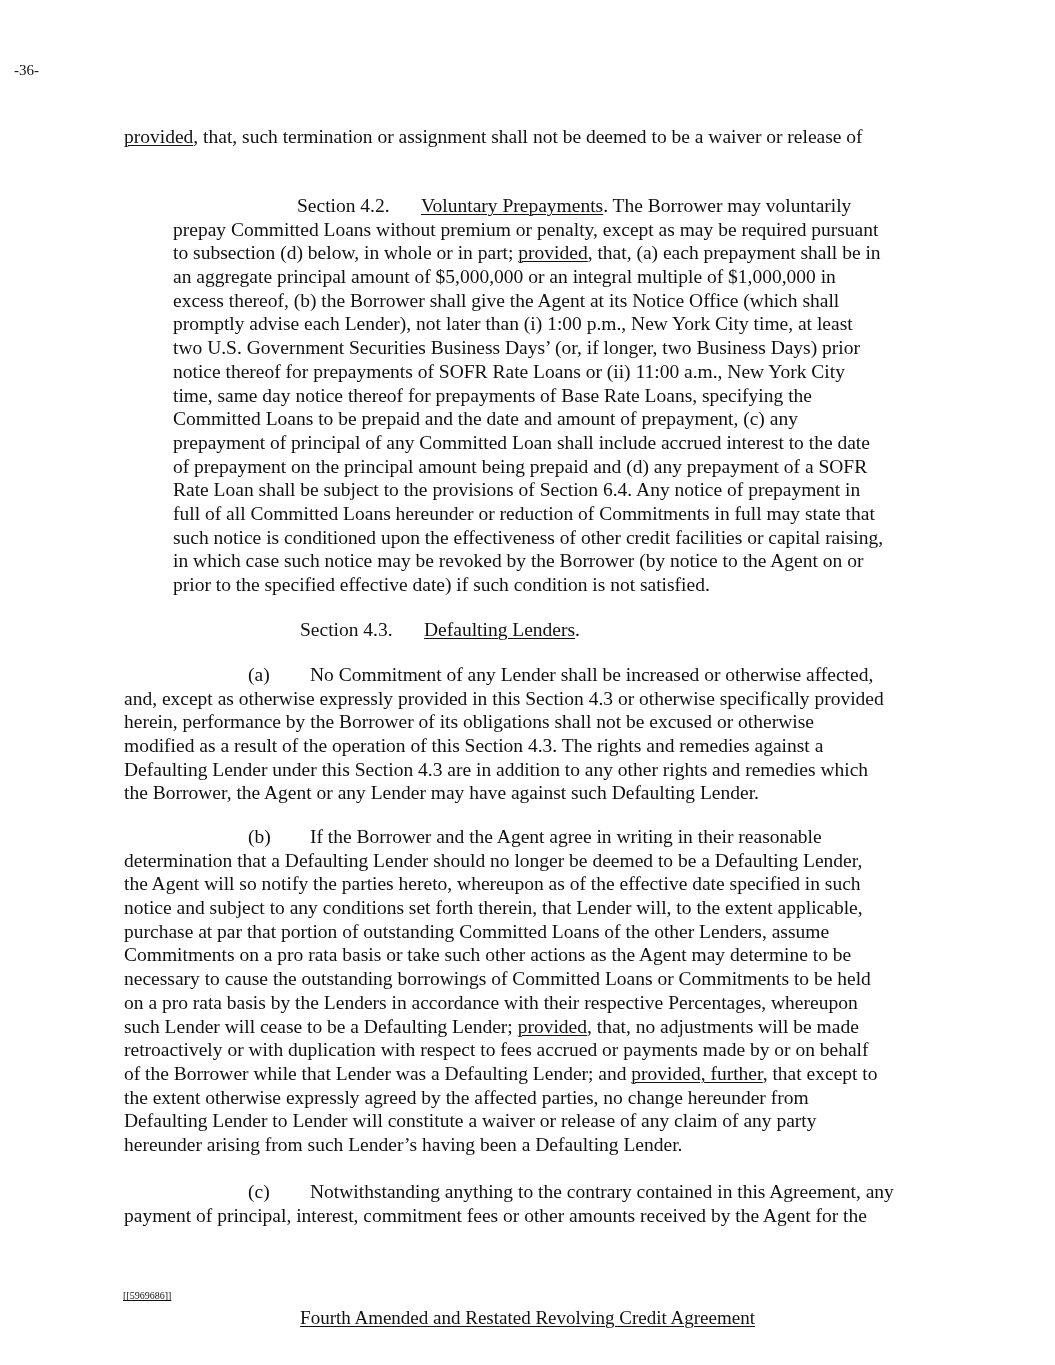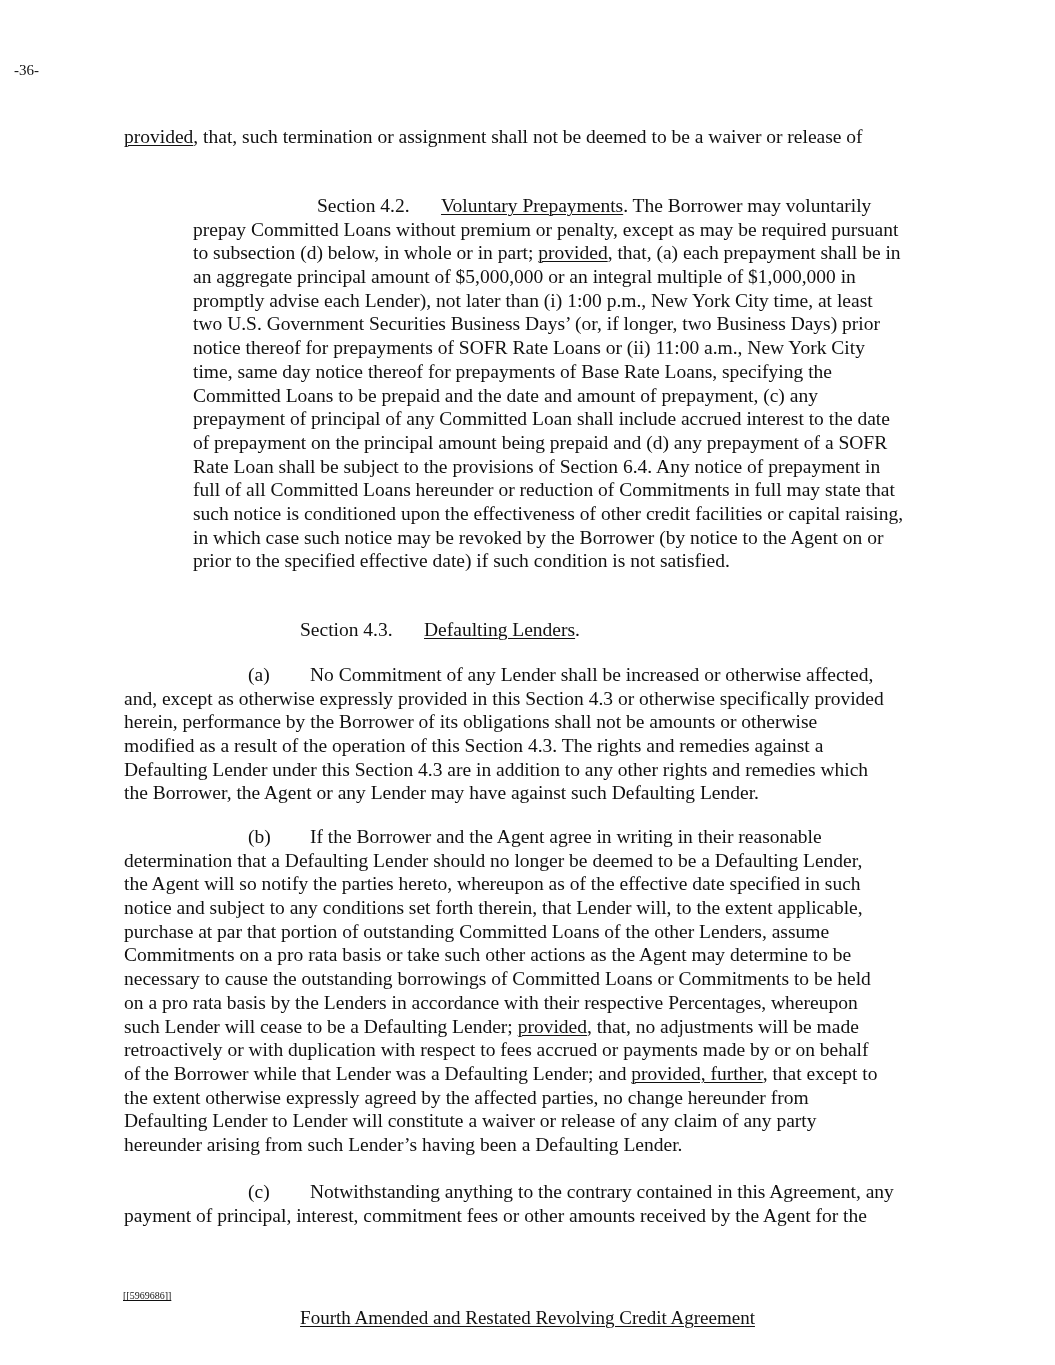--- a/index.html
+++ b/index.html
@@ -8,21 +8,21 @@
     font-family: "Liberation Serif", serif; color: #111111;
   }
   .page-number {
     position: absolute; top: 62px; left: 14px; width: 1055px; text-align: left;
     font-size: 15px;
   }
   .block { position: absolute; font-size: 19.5px; line-height: 23.7px; white-space: nowrap; }
   .line { display: block; height: 23.7px; }
   .u { text-decoration: underline; text-underline-offset: 2px; text-decoration-thickness: 1px; }
   .full { left: 124px; }
-  .indent { left: 193px; font-family: Liberation Serif, serif; }
+  .indent { left: 173px; font-family: Liberation Serif, serif; }
   .footer-title {
     position: absolute; top: 1307px; left: 0; width: 1055px; text-align: center;
     font-size: 19px; text-decoration: underline; text-underline-offset: 2px; text-decoration-thickness: 1px;
   }
   .doc-id {
     position: absolute; top: 1290px; left: 123px; font-size: 10px;
     text-decoration: underline; text-decoration-thickness: 1px;
   }
   .tab-sec { display: inline-block; }
 </style>
@@ -35,20 +35,21 @@
   <span class="line"><span class="u">provided</span><span>, that, such termination or assignment shall not be deemed to be a waiver or release of</span></span>
 </div>
 
 <div class="block indent" style="top:194px;">
   <span class="line">
     <span style="display:inline-block; width:124px;"></span><span class="tab-sec" style="width:124px;">Section 4.2.</span><span class="u">Voluntary Prepayments</span><span>.  The Borrower may voluntarily</span>
   </span>
   <span class="line">prepay Committed Loans without premium or penalty, except as may be required pursuant</span>
   <span class="line"><span>to subsection (d) below, in whole or in part; </span><span class="u">provided</span><span>, that, (a) each prepayment shall be in</span></span>
   <span class="line">an aggregate principal amount of $5,000,000 or an integral multiple of $1,000,000 in</span>
+  <span class="line">excess thereof, (b) the Borrower shall give the Agent at its Notice Office (which shall</span>
   <span class="line">promptly advise each Lender), not later than (i) 1:00 p.m., New York City time, at least</span>
   <span class="line">two U.S. Government Securities Business Days’ (or, if longer, two Business Days) prior</span>
   <span class="line">notice thereof for prepayments of SOFR Rate Loans or (ii) 11:00 a.m., New York City</span>
   <span class="line">time, same day notice thereof for prepayments of Base Rate Loans, specifying the</span>
   <span class="line">Committed Loans to be prepaid and the date and amount of prepayment, (c) any</span>
   <span class="line">prepayment of principal of any Committed Loan shall include accrued interest to the date</span>
   <span class="line">of prepayment on the principal amount being prepaid and (d) any prepayment of a SOFR</span>
   <span class="line">Rate Loan shall be subject to the provisions of Section 6.4.  Any notice of prepayment in</span>
   <span class="line">full of all Committed Loans hereunder or reduction of Commitments in full may state that</span>
   <span class="line">such notice is conditioned upon the effectiveness of other credit facilities or capital raising,</span>
@@ -56,21 +57,21 @@
   <span class="line">prior to the specified effective date) if such condition is not satisfied.</span>
 </div>
 
 <div class="block" style="top:618px; left:300px;">
   <span class="tab-sec" style="width:124px;">Section 4.3.</span><span class="u">Defaulting Lenders</span><span>.</span>
 </div>
 
 <div class="block full" style="top:663px;">
   <span class="line"><span style="display:inline-block; width:124px;"></span><span class="tab-sec" style="width:62px;">(a)</span><span>No Commitment of any Lender shall be increased or otherwise affected,</span></span>
   <span class="line">and, except as otherwise expressly provided in this Section 4.3 or otherwise specifically provided</span>
-  <span class="line">herein, performance by the Borrower of its obligations shall not be amounts or otherwise</span>
+  <span class="line">herein, performance by the Borrower of its obligations shall not be excused or otherwise</span>
   <span class="line">modified as a result of the operation of this Section 4.3.  The rights and remedies against a</span>
   <span class="line">Defaulting Lender under this Section 4.3 are in addition to any other rights and remedies which</span>
   <span class="line">the Borrower, the Agent or any Lender may have against such Defaulting Lender.</span>
 </div>
 
 <div class="block full" style="top:825px;">
   <span class="line"><span style="display:inline-block; width:124px;"></span><span class="tab-sec" style="width:62px;">(b)</span><span>If the Borrower and the Agent agree in writing in their reasonable</span></span>
   <span class="line">determination that a Defaulting Lender should no longer be deemed to be a Defaulting Lender,</span>
   <span class="line">the Agent will so notify the parties hereto, whereupon as of the effective date specified in such</span>
   <span class="line">notice and subject to any conditions set forth therein, that Lender will, to the extent applicable,</span>

